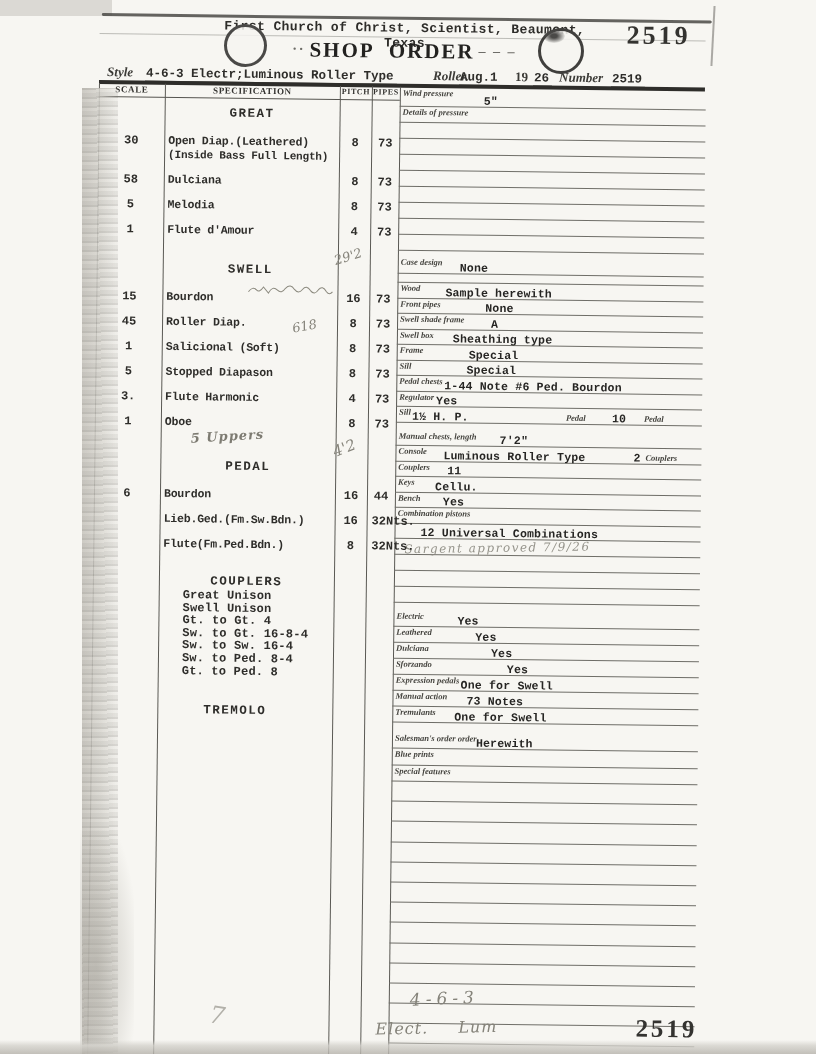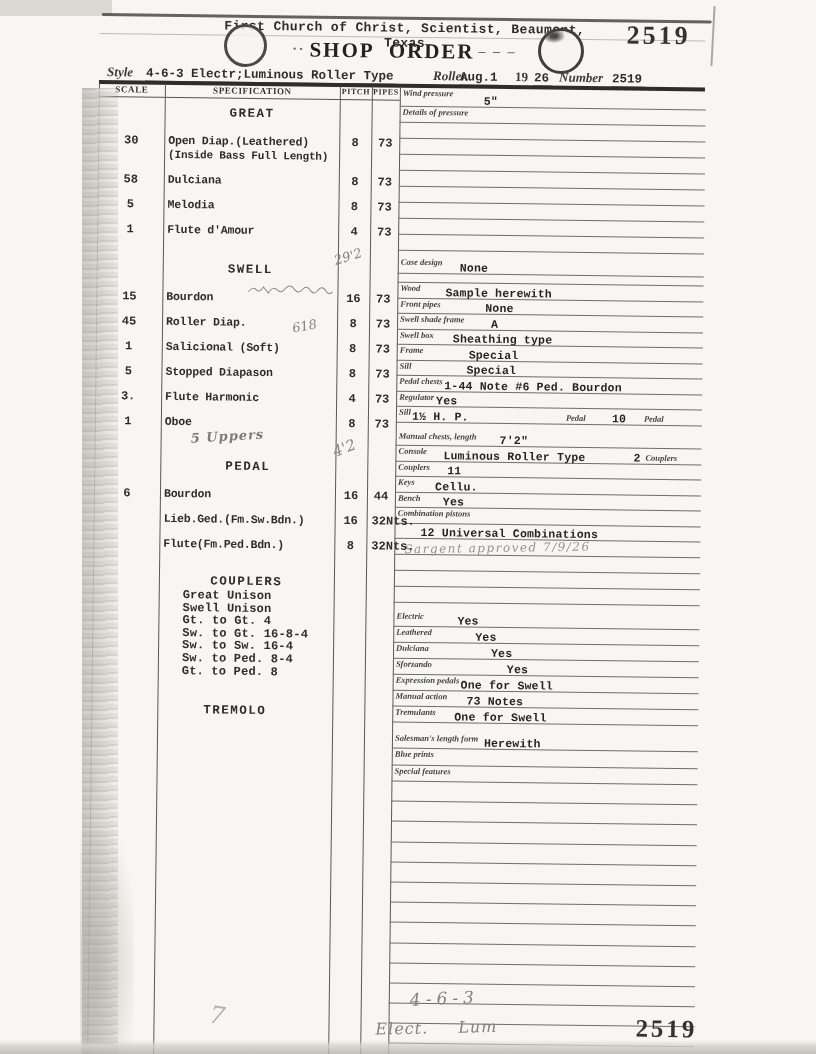--- a/index.html
+++ b/index.html
@@ -333,22 +333,22 @@
         <div class="frow" style="height: 15px;">
           <span class="flabel">Manual action</span>
           <span class="fval" style="left: 74px;">73 Notes</span>
         </div>
         <div class="frow" style="height: 15px;">
           <span class="flabel">Tremulants</span>
           <span class="fval" style="left: 62px;">One for Swell</span>
         </div>
         <div class="frow gap" style="height: 10px;"></div>
         <div class="frow" style="height: 15.5px;">
-          <span class="flabel">Salesman's length form</span>
-          <span class="fval" style="left: 92px;">Herewith</span>
+          <span class="flabel">Salesman's order order</span>
+          <span class="fval" style="left: 84px;">Herewith</span>
         </div>
         <div class="frow" style="height: 15.5px;">
           <span class="flabel">Blue prints</span>
         </div>
         <div class="frow" style="height: 15.5px;">
           <span class="flabel">Special features</span>
         </div>
         <div class="frow" style="height: 19.2px;"></div>
         <div class="frow" style="height: 19.2px;"></div>
         <div class="frow" style="height: 19.2px;"></div>

